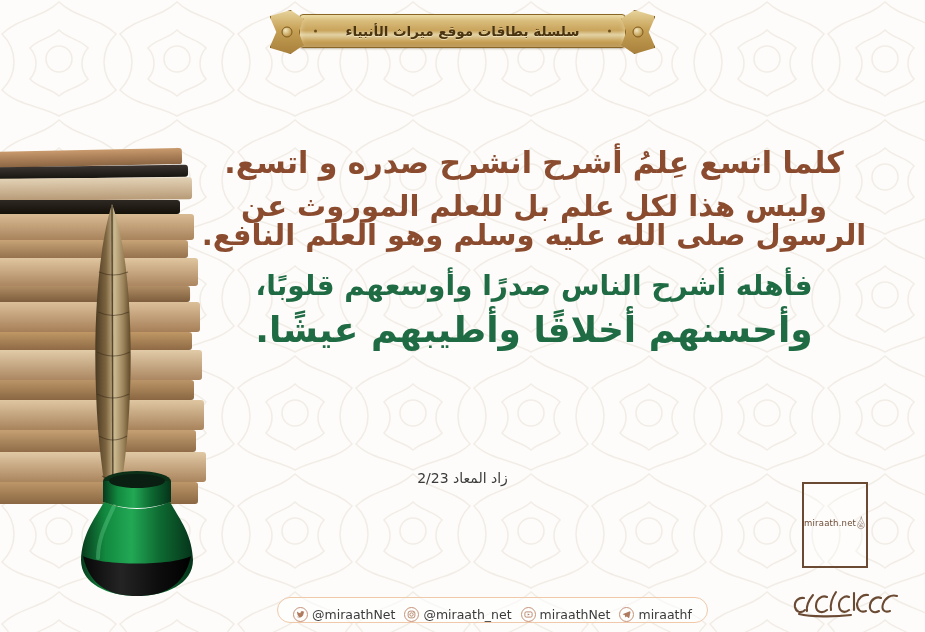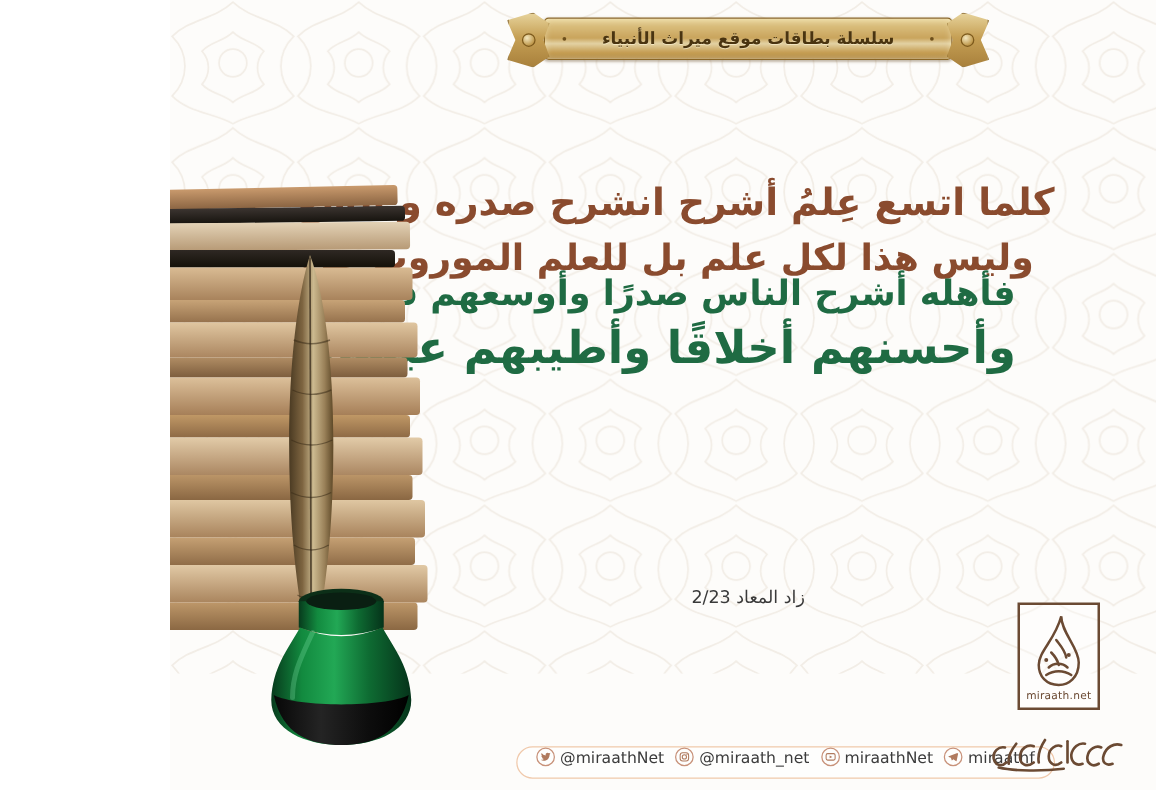--- a/index.html
+++ b/index.html
@@ -8,21 +8,21 @@
   body {
     width: 925px;
     height: 632px;
     overflow: hidden;
     font-family: "DejaVu Sans", sans-serif;
     background: #ffffff;
   }
 
   #card {
     position: relative;
-    width: 789px;
+    width: 925px;
     height: 632px;
     background: #fdfcfa;
     overflow: hidden;
   }
 
   
   #bg-pattern {
     position: absolute;
     inset: 0;
     opacity: 0.5;
@@ -177,21 +177,21 @@
   }
 
   
   #social-bar {
     position: absolute;
     left: 277px;
     bottom: 9px;
     height: 26px;
     padding: 0 15px;
     display: flex;
-    align-items: flex-start;
+    align-items: flex-end;
     gap: 9px;
     border: 1.4px solid #f0c9ab;
     border-radius: 13px;
     background: rgba(255,255,255,0.6);
     direction: ltr;
   }
   .social-item {
     display: flex;
     align-items: center;
     gap: 4px;
@@ -207,27 +207,27 @@
   .social-item .slabel {
     font-family: "DejaVu Sans", sans-serif;
     font-size: 12.5px;
     color: #3b3b3b;
     white-space: nowrap;
   }
 
   
   #logo-box {
     position: absolute;
-    right: 45px;
+    right: 57px;
     top: 482px;
     width: 66px;
     height: 86px;
     border: 2px solid #6b4a33;
     display: flex;
-    flex-direction: column;
+    flex-direction: row;
     align-items: center;
     justify-content: flex-end;
     padding-bottom: 4px;
     background: rgba(255,255,255,0.35);
   }
   #logo-glyph { width: 46px; height: 62px; }
   #logo-url {
     font-family: "DejaVu Sans", sans-serif;
     font-size: 8.5px;
     color: #6b4a33;
@@ -273,20 +273,21 @@
         <div class="eye"></div>
       </div>
       <div id="banner-text">سلسلة بطاقات موقع ميراث الأنبياء</div>
     </div>
   </div>
 
 
   <div id="quote">
     <div class="qline brown" id="ql0">كلما اتسع عِلمُ أشرح انشرح صدره و اتسع.</div>
     <div class="qline brown" id="ql1">وليس هذا لكل علم بل للعلم الموروث عن</div>
+    <div class="qline brown" id="ql2">الرسول صلى الله عليه وسلم وهو العلم النافع.</div>
     <div class="qline green" id="ql3">فأهله أشرح الناس صدرًا وأوسعهم قلوبًا،</div>
     <div class="qline green" id="ql4">وأحسنهم أخلاقًا وأطيبهم عيشًا.</div>
   </div>
 
   <div id="source">زاد المعاد 2/23</div>
 
   <div id="imagery">
 
     <div class="book" style="top:0px;   width:190px; height:16px; background:linear-gradient(180deg,#c99a6d,#8a6442); transform:rotate(-1.2deg);"></div>
     <div class="book" style="top:16px;  width:196px; height:12px; background:linear-gradient(180deg,#3b3430,#17140f); transform:rotate(-0.8deg);"></div>

